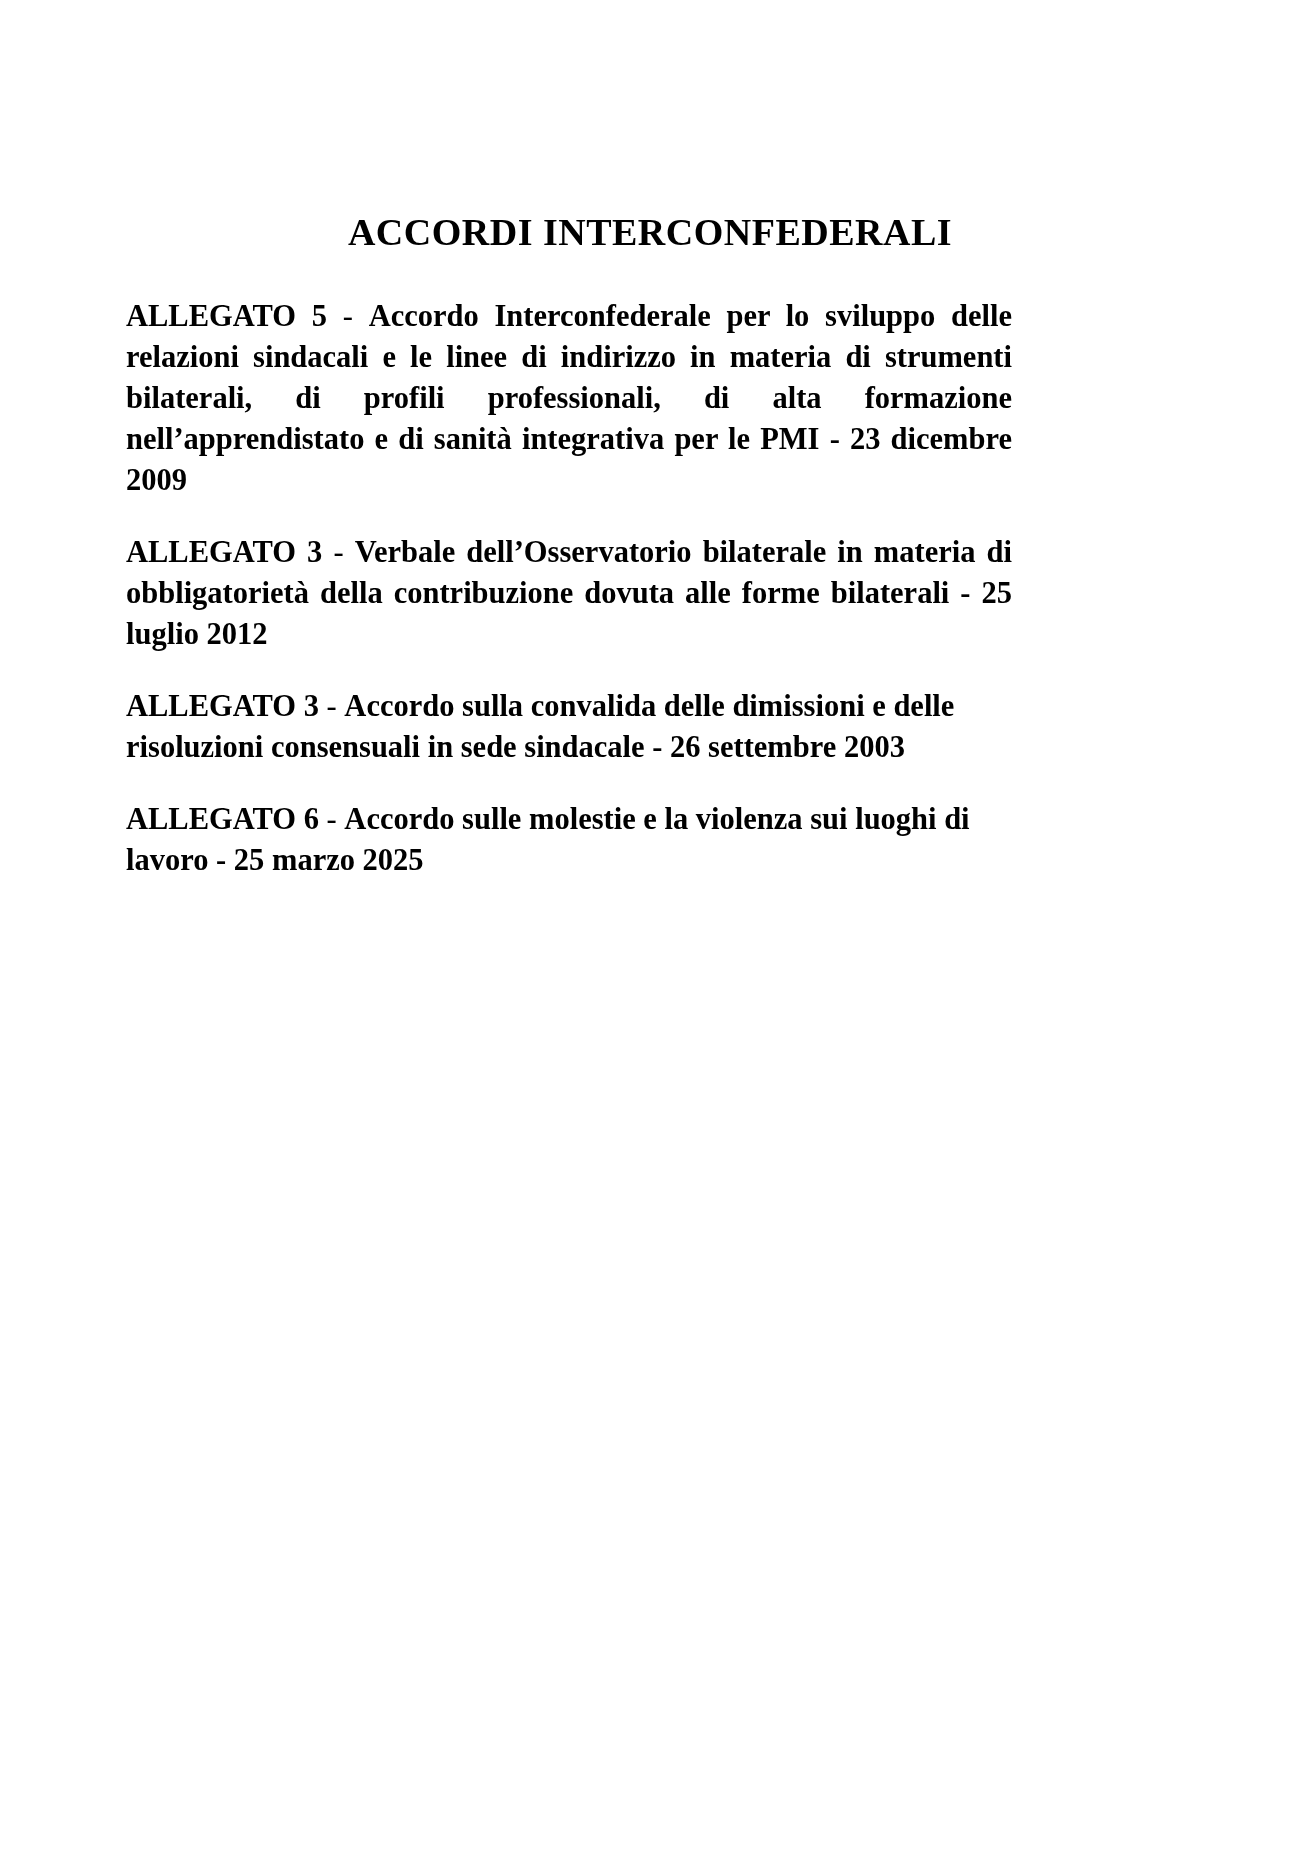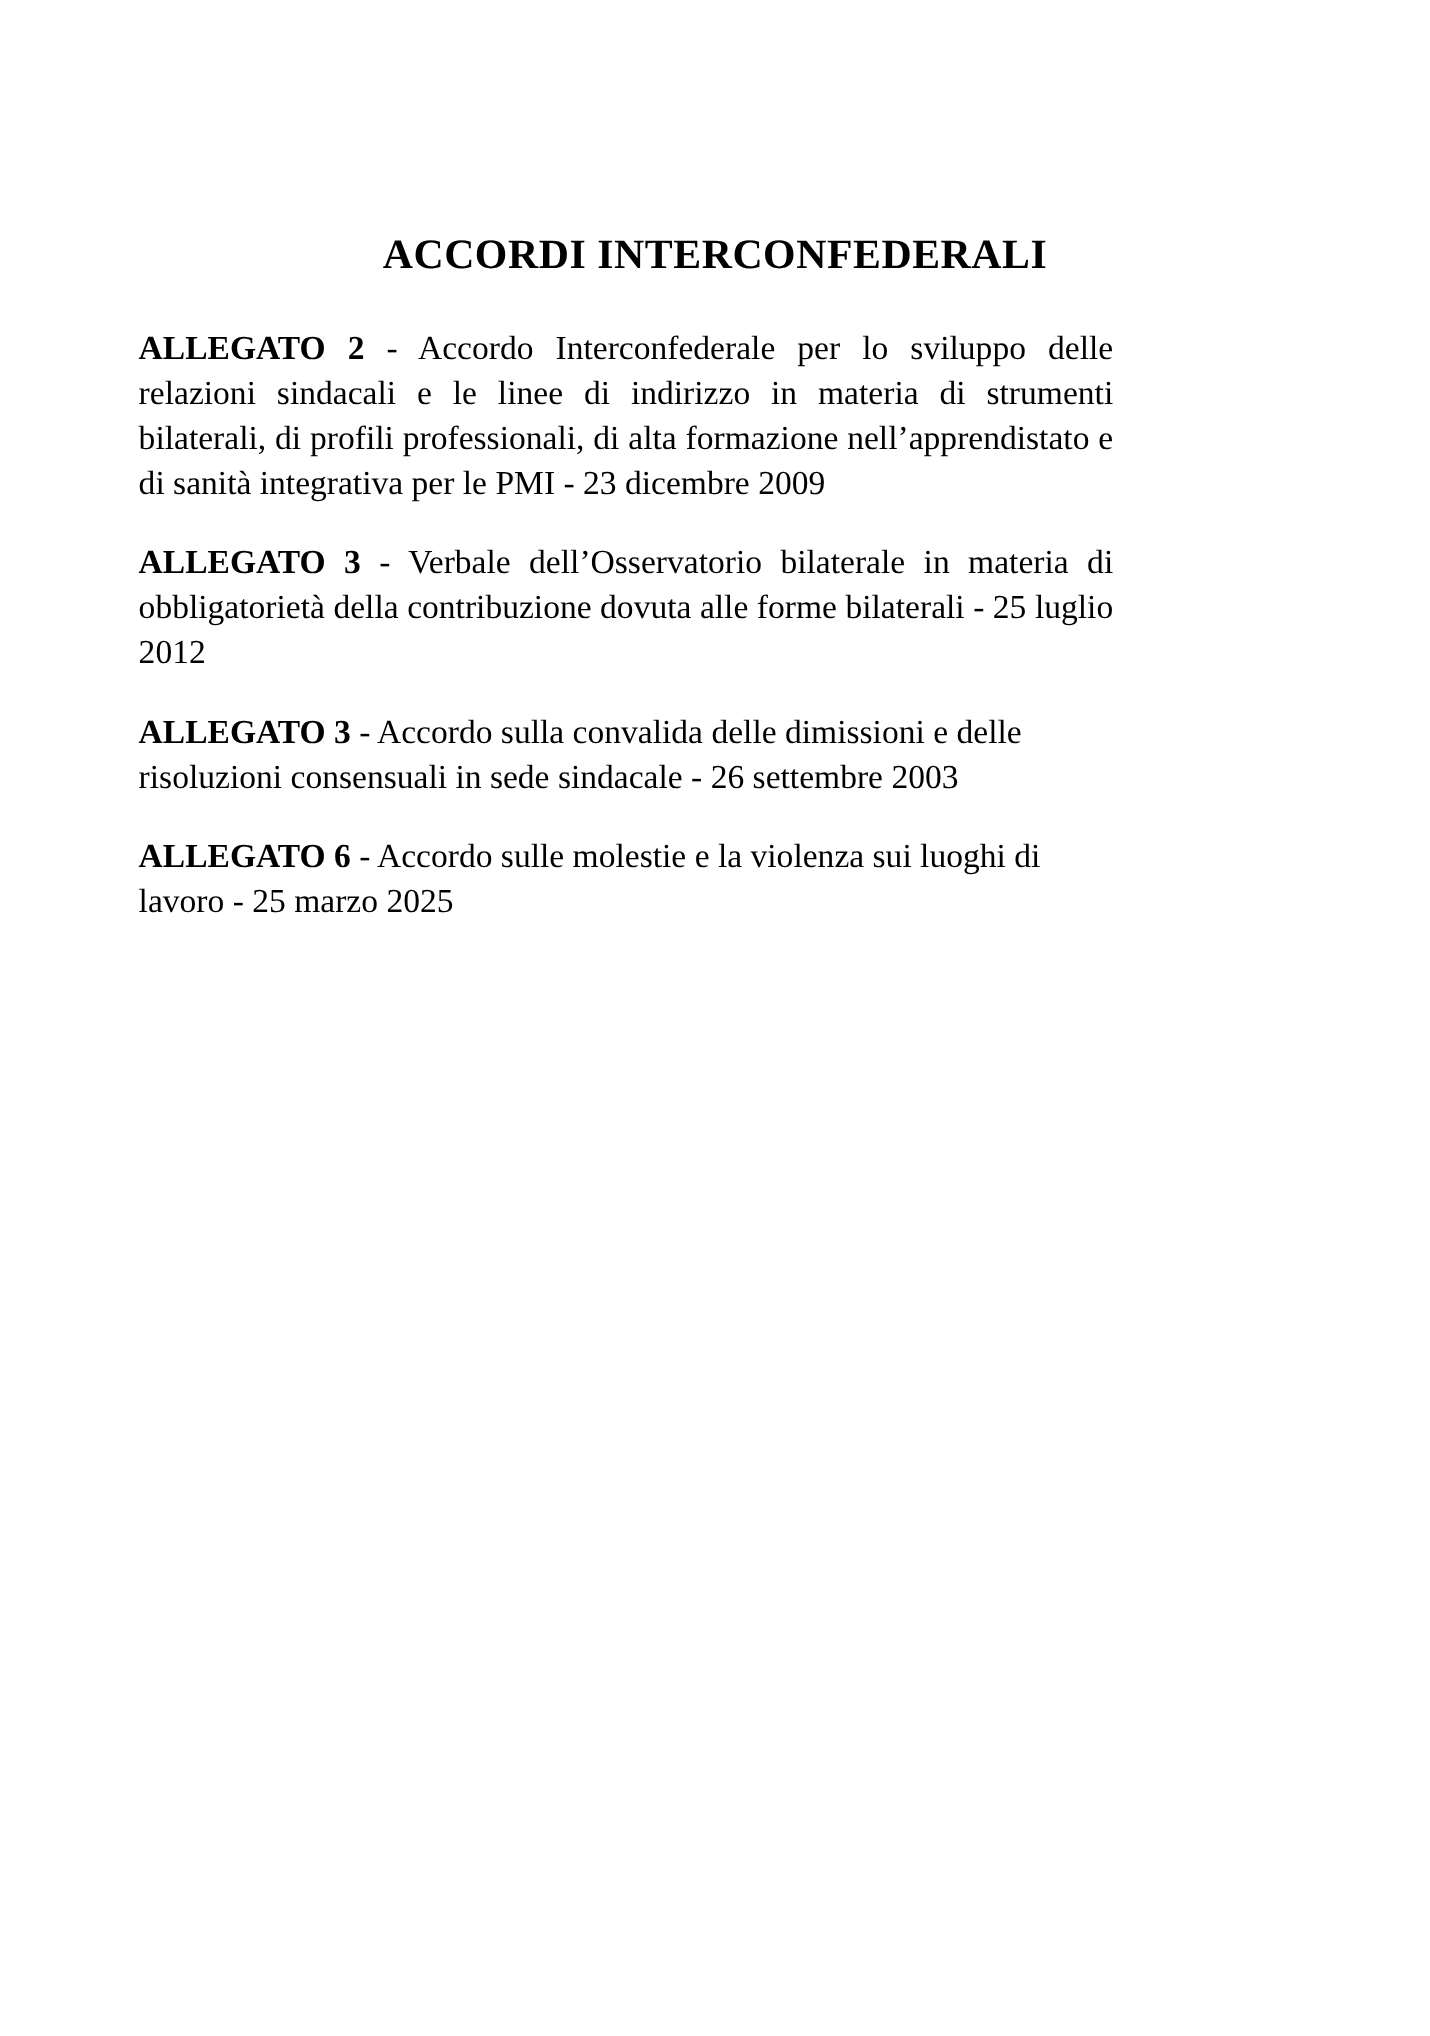--- a/index.html
+++ b/index.html
@@ -59,38 +59,38 @@
   .entry:last-child {
     margin-bottom: 0;
   }
 
   
   .entry .label {
     font-weight: bold;
   }
 
   .entry .body-text {
-    font-weight: normal;
+    font-weight: bold;
   }
 
   .entry.snug {
     text-align: left;
   }
 </style>
 </head>
 <body>
 
 <div class="page">
 
   <h1 class="doc-title">ACCORDI INTERCONFEDERALI</h1>
 
   <div class="content">
 
     <p class="entry">
-      <span class="label">ALLEGATO 2</span><span class="sep"> - </span><span class="body-text">Accordo Interconfederale per lo sviluppo delle relazioni sindacali e le linee di indirizzo in materia di strumenti bilaterali, di profili professionali, di alta formazione nell’apprendistato e di sanità integrativa per le PMI - 23 dicembre 2009</span>
+      <span class="label">ALLEGATO 5</span><span class="sep"> - </span><span class="body-text">Accordo Interconfederale per lo sviluppo delle relazioni sindacali e le linee di indirizzo in materia di strumenti bilaterali, di profili professionali, di alta formazione nell’apprendistato e di sanità integrativa per le PMI - 23 dicembre 2009</span>
     </p>
 
 
     <p class="entry">
       <span class="label">ALLEGATO 3</span><span class="sep"> - </span><span class="body-text">Verbale dell’Osservatorio bilaterale in materia di obbligatorietà della contribuzione dovuta alle forme bilaterali - 25 luglio 2012</span>
     </p>
 
     <p class="entry snug">
       <span class="label">ALLEGATO 3</span><span class="sep"> - </span><span class="body-text">Accordo sulla convalida delle dimissioni e delle risoluzioni consensuali in sede sindacale - 26 settembre 2003</span>
     </p>

